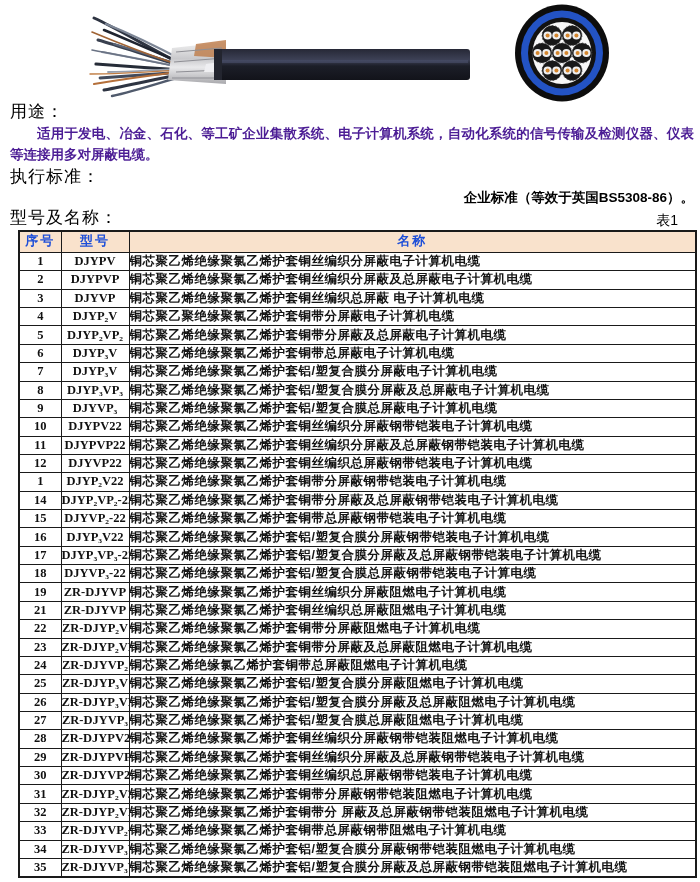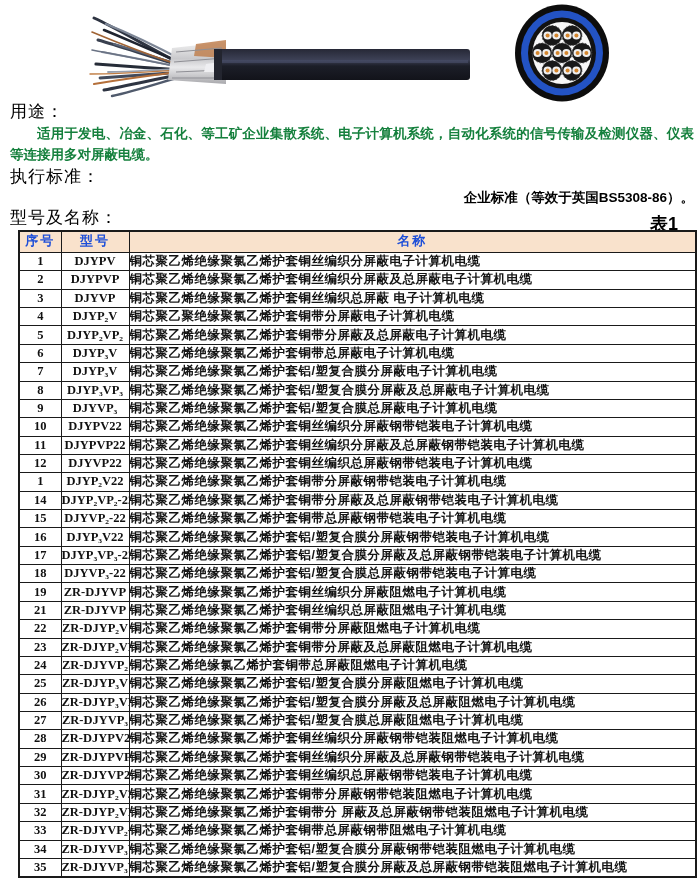--- a/index.html
+++ b/index.html
@@ -8,26 +8,26 @@
     font-family:"Liberation Sans","DejaVu Sans",sans-serif;color:#111;
   }
   .abs{position:absolute;}
   
   #cablePhoto{left:86px;top:6px;width:394px;height:96px;}
   #crossSection{left:512px;top:2px;width:101px;height:101px;}
   
   .h-big{font-size:17px;font-weight:400;color:#000;letter-spacing:1px;margin:0;}
   #usageHeading{left:10px;top:100px;}
   #usageText{left:10px;top:123px;width:684px;font-size:13.5px;font-weight:600;
-    line-height:21px;text-indent:2em;margin:0;text-align:justify;color:#15803d;}
+    line-height:21px;text-indent:2em;margin:0;text-align:justify;color:#4c1d95;}
   #stdHeading{left:10px;top:165px;}
   #stdText{left:10px;top:189px;width:684px;font-size:13.5px;font-weight:600;
     text-indent:2em;margin:0;color:#000;text-align:right;}
   #modelsHeading{left:10px;top:206px;}
-  #tableLabel{right:22px;top:212px;font-size:18px;font-weight:700;color:#000;}
+  #tableLabel{right:22px;top:212px;font-size:14px;font-weight:400;color:#000;}
   
   #modelsTable{
     left:18px;top:230px;width:679px;border-collapse:collapse;table-layout:fixed;
     position:absolute;
   }
   #modelsTable td,#modelsTable th{
     border:1px solid #1a1a1a;padding:0;line-height:1.05;overflow:hidden;white-space:nowrap;
   }
   #modelsTable{border:2px solid #1a1a1a;}
   #modelsTable th{

